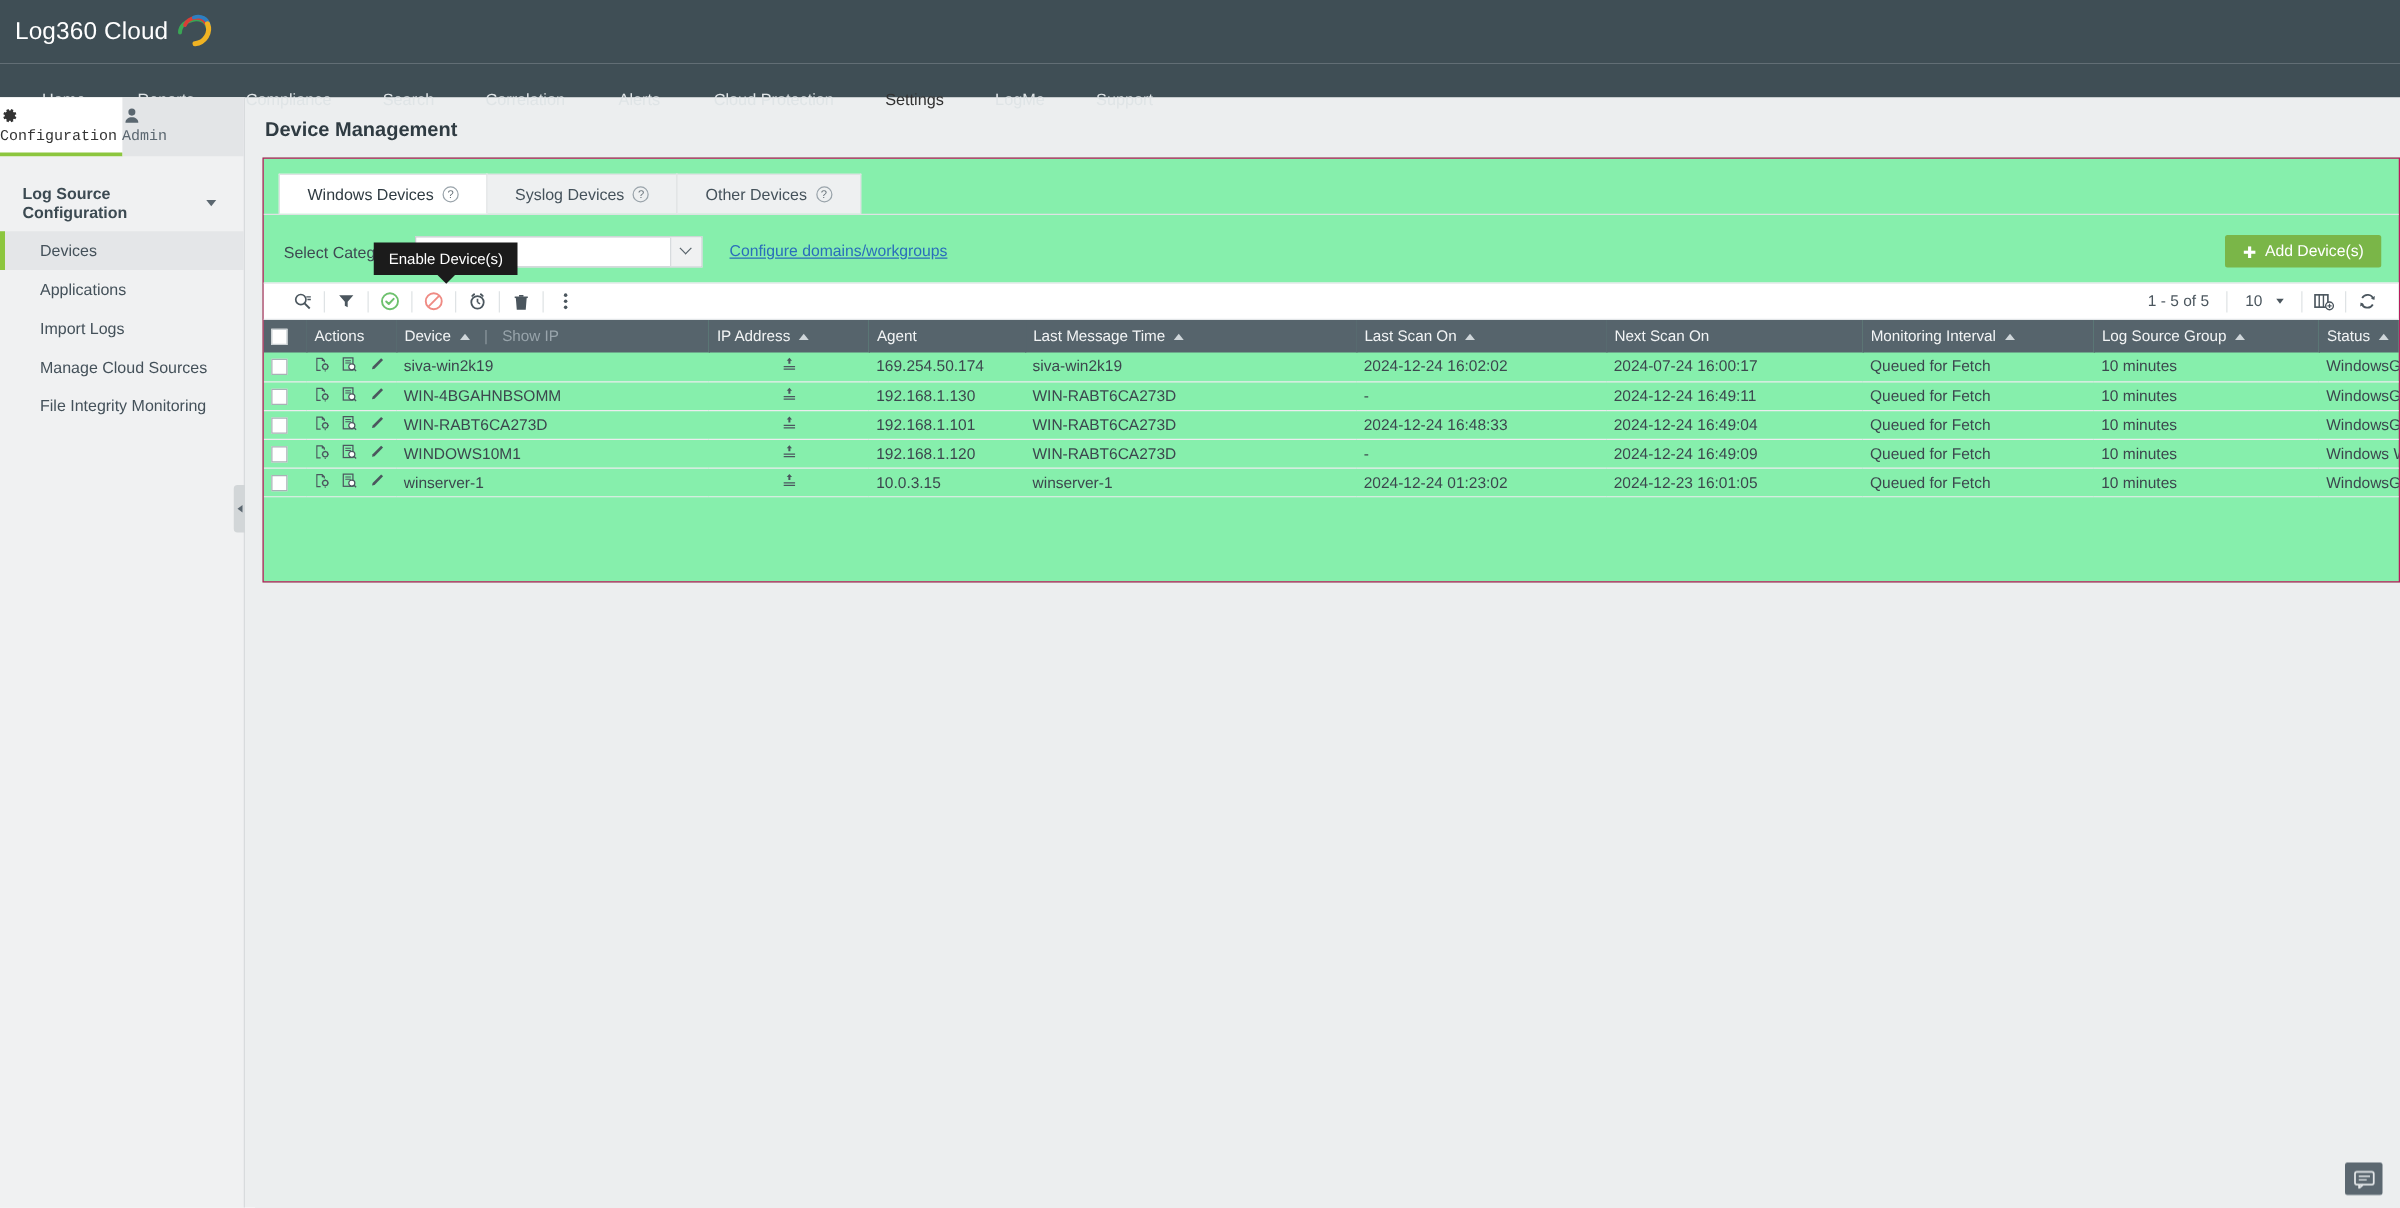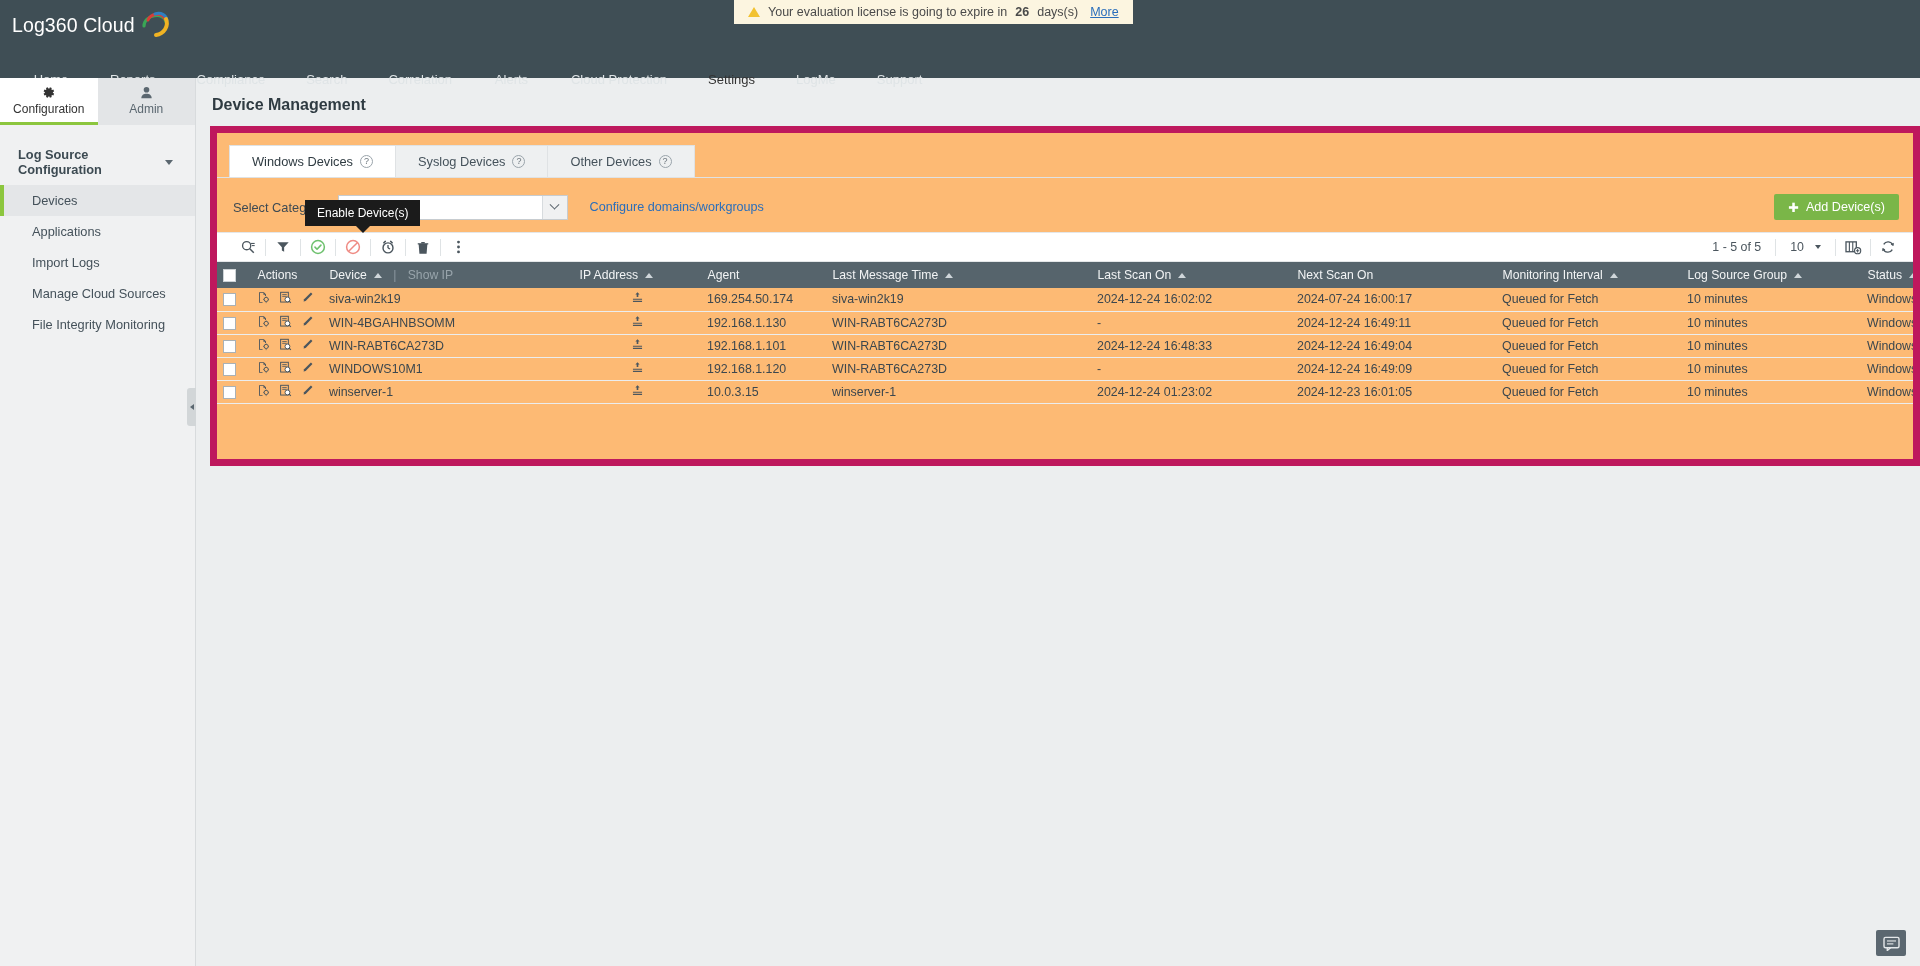--- a/index.html
+++ b/index.html
@@ -106,23 +106,23 @@
   
   .body-wrap { display: flex; height: 912px; background: #eceeef; }
 
   
   .sidebar {
     width: 196px; background: #f0f1f2; position: relative;
     border-right: 1px solid #d8dbdd; flex-shrink: 0;
   }
   .side-tabs { display: flex; height: 47px; }
   .side-tab {
-    flex: 1; display: flex; flex-direction: column; align-items: center;
+    flex: 1; display: flex; flex-direction: column; 
     justify-content: center; gap: 2px; font-size: 12px; color: #5b6770;
-    cursor: pointer; background: #e3e5e7; border-bottom: 3px solid transparent;
+    cursor: pointer; background: #e3e5e7; border-bottom: 3px solid transparent; font-family: Liberation Mono, monospace;
   }
   .side-tab.active { background: #fff; border-bottom-color: #8cc63e; color: #333; }
   .gear-ic { width: 15px; height: 15px; position: relative; }
   .person-ic { width: 15px; height: 15px; position: relative; }
   .side-menu { padding-top: 14px; }
   .side-group {
     padding: 8px 14px 8px 18px; font-weight: bold; font-size: 12.8px;
     color: #3c4a52; display: flex; align-items: center;
     justify-content: space-between; cursor: pointer;
   }
@@ -147,21 +147,21 @@
     display: flex; align-items: center; justify-content: center; cursor: pointer;
   }
   .collapse-handle::after {
     content: ""; width: 0; height: 0; border-top: 3.5px solid transparent;
     border-bottom: 3.5px solid transparent; border-right: 4px solid #5b6770;
   }
 
   
   .main { flex: 1; padding: 12px 0 0 14px; overflow: hidden; }
   .page-title { font-size: 16px; font-weight: bold; color: #2f3b42; padding: 6px 0 12px 2px; }
-  .card { background: #fdba74; border: 7px solid #be185d; min-height: 340px; }
+  .card { background: #86efac; border: 1px solid #be185d; min-height: 340px; }
 
   .dev-tabs { display: flex; border-bottom: 1px solid #dfe2e4; padding-left: 12px; padding-top: 12px; }
   .dev-tab {
     padding: 8px 22px; font-size: 12.8px; color: #45525b;
     background: #eef0f1; border: 1px solid #dfe2e4; border-bottom: none;
     margin-right: -1px; cursor: pointer;
     display: flex; align-items: center; gap: 7px;
   }
   .dev-tab.active { background: #fff; color: #2f3b42; position: relative; top: 0; }
   .qcircle {
@@ -181,21 +181,21 @@
     padding: 0 0 0 9px; font-size: 12.5px; color: #3e4a52; cursor: pointer;
   }
   .sel-arrow {
     width: 25px; height: 23px; background: #f0f1f2; border-left: 1px solid #d7dbde;
     display: flex; align-items: center; justify-content: center;
   }
   .chev {
     width: 7px; height: 7px; border-right: 1.6px solid #58646c;
     border-bottom: 1.6px solid #58646c; transform: rotate(45deg) translate(-2px,-2px);
   }
-  .cfg-link { color: #2a6ebb; font-size: 12.6px; cursor: pointer; margin-left: 12px; }
+  .cfg-link { color: #2a6ebb; font-size: 12.6px; cursor: pointer; margin-left: 12px; text-decoration: underline; }
   .add-btn {
     margin-left: auto; background: #7ab648; color: #fff; border: none;
     height: 26px; padding: 0 14px; font-size: 12.6px; border-radius: 2px;
     display: flex; align-items: center; gap: 7px; cursor: pointer;
     font-family: "Liberation Sans", sans-serif;
   }
   .tooltip {
     position: absolute; left: 44px; top: 22px; background: #1b1b1b; color: #fff;
     font-size: 12px; padding: 6px 12px; white-space: nowrap; z-index: 40; margin-left: 44px;
   }
@@ -254,27 +254,20 @@
   .chat-fab {
     position: fixed; right: 14px; bottom: 10px; width: 30px; height: 26px;
     background: #5b6770; border-radius: 2px; display: flex;
     align-items: center; justify-content: center; cursor: pointer;
   }
 </style>
 </head>
 <body>
 
 <div class="topbar">
-  <div class="license-banner">
-    <span class="warn-tri"></span>
-    <span>Your evaluation license is going to expire in</span>
-    <b>26</b>
-    <span>days(s)</span>
-    <a href="#">More</a>
-  </div>
   <div class="top-right">
     <span class="purchase">
       <span class="cart-ic"></span>
       <span>Purchase Now</span>
     </span>
     <span class="sep"></span>
     <span class="lic-link">License</span>
     <span class="sep"></span>
     <span class="bell"></span>
     <span class="sep"></span>

